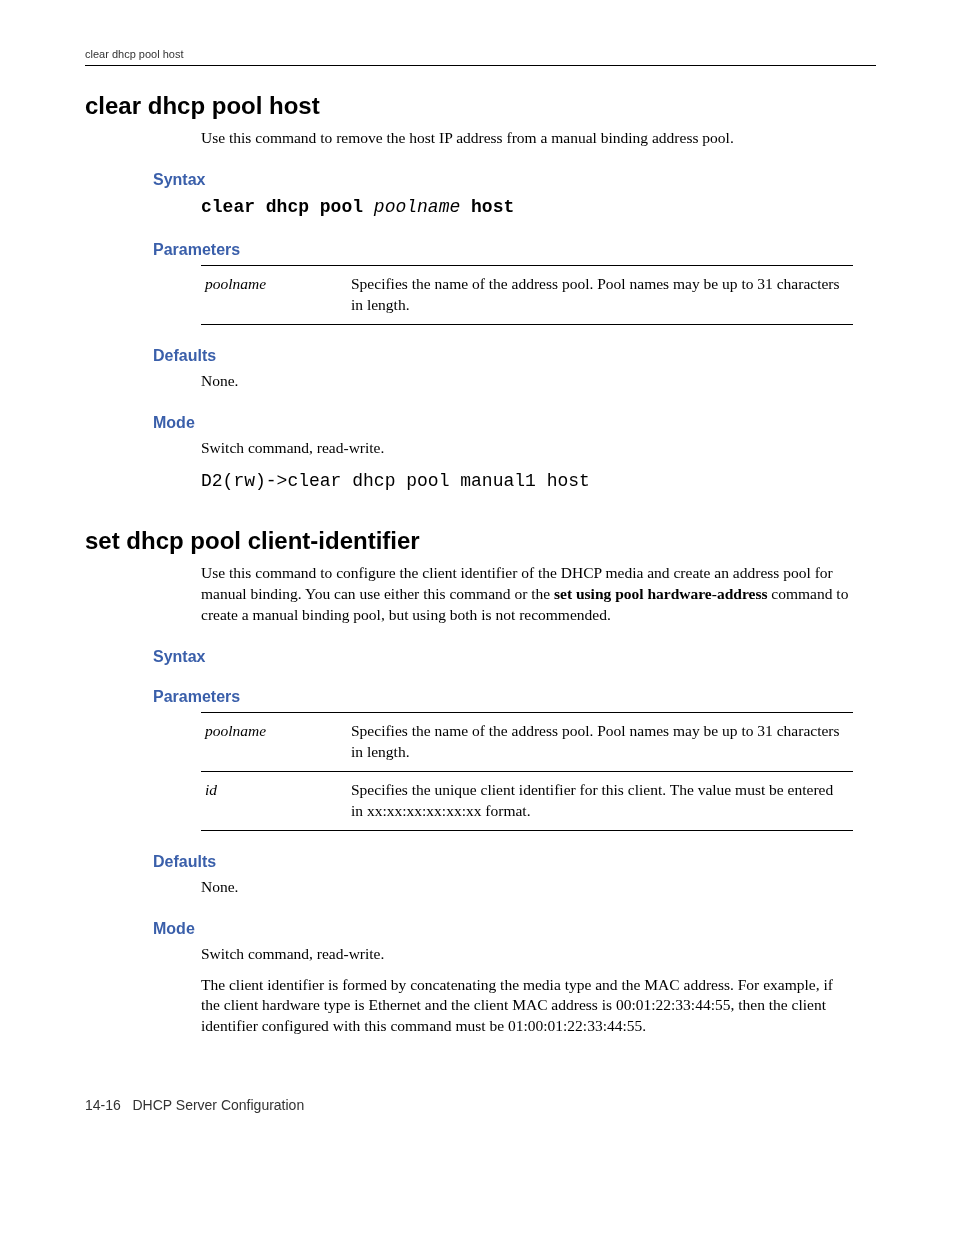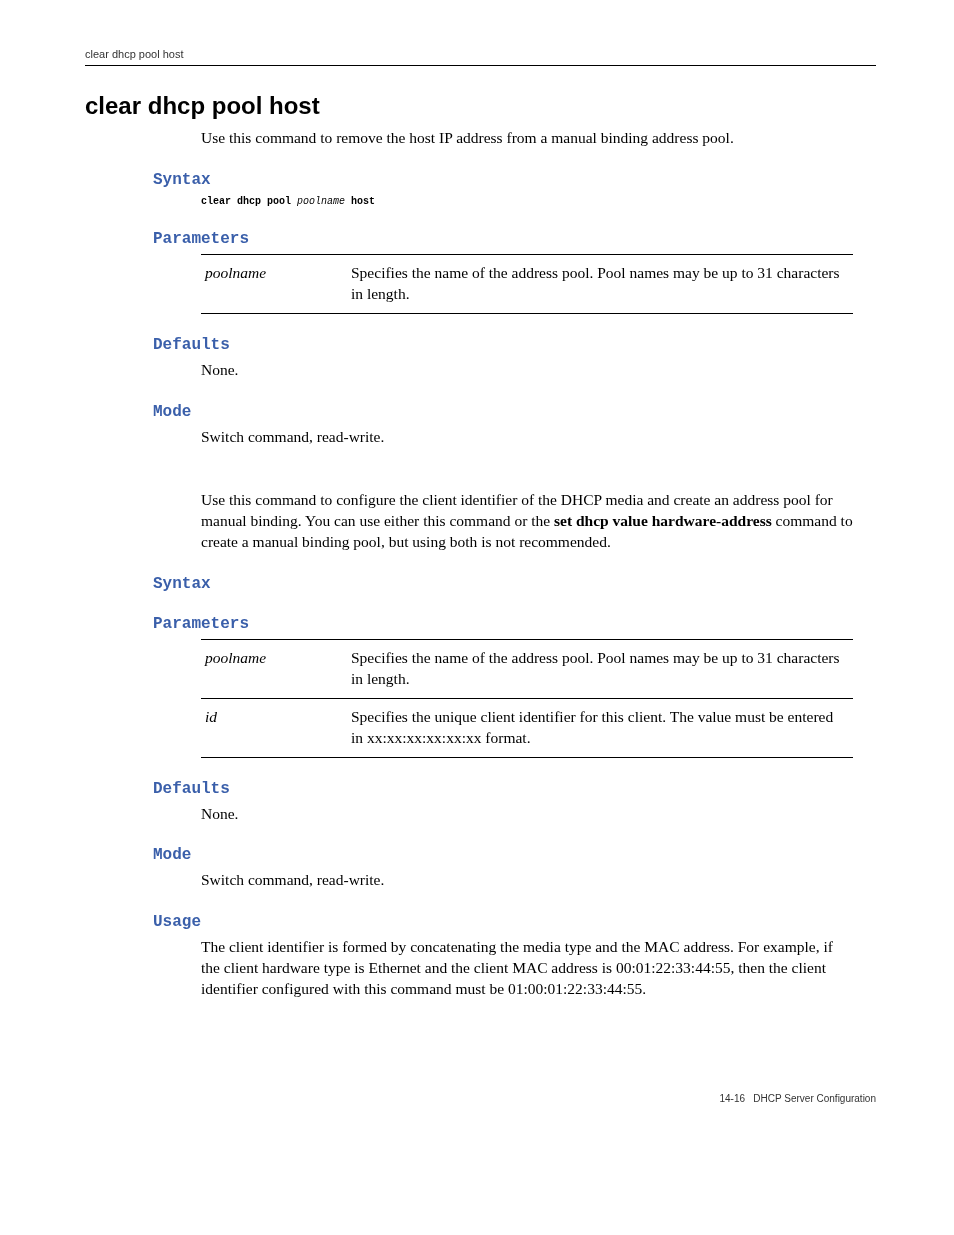--- a/index.html
+++ b/index.html
@@ -22,35 +22,35 @@
     border-bottom: 1px solid #000;
     margin-bottom: 26px;
   }
   h1.cmd-title {
     font-family: Arial, Helvetica, sans-serif;
     font-weight: bold;
     font-size: 24px;
     margin: 0 0 8px 0;
   }
   h2.subhead {
-    font-family: Liberation Mono, monospace;
+    font-family: Liberation Sans, sans-serif;
     font-weight: bold;
     font-size: 16px;
     color: #3a5faa;
     margin: 22px 0 6px 68px;
   }
   .body-indent {
     margin-left: 116px;
     margin-right: 23px;
     line-height: 1.35;
   }
   .body-indent p { margin: 4px 0 10px 0; }
   .code {
     font-family: "Courier New", Courier, monospace;
-    font-size: 10px;
+    font-size: 18px;
     white-space: pre;
     margin: 6px 0;
   }
   .code .it { font-style: italic; font-weight: normal; }
   .code .bd { font-weight: bold; }
   table.params {
     border-collapse: collapse;
     width: 100%;
     margin: 4px 0 2px 0;
   }
@@ -62,24 +62,23 @@
   table.params td.pname {
     font-style: italic;
     width: 140px;
     padding-left: 4px;
   }
   table.params tr { border-top: 1px solid #000; }
   table.params { border-bottom: 1px solid #000; }
   .bold-inline { font-weight: bold; }
   .footer {
     font-family: Arial, Helvetica, sans-serif;
-    font-size: 10px;
+    font-size: 14px;
     color: #333;
-    margin-top: 93px;
-    text-align: right;
+    margin-top: 60px;
   }
   .section-gap { height: 28px; }
 </style>
 </head>
 <body>
 
 <div class="page">
 
   <div class="running-head">clear dhcp pool host</div>
 
@@ -109,27 +108,29 @@
   <div class="body-indent">
     <p>None.</p>
   </div>
 
   <h2 class="subhead">Mode</h2>
   <div class="body-indent">
     <p>Switch command, read‑write.</p>
   </div>
 
   <div class="body-indent">
+    <div class="code">D2(rw)-&gt;clear dhcp pool manual1 host</div>
   </div>
 
   <div class="section-gap"></div>
 
+  <h1 class="cmd-title">set dhcp pool client-identifier</h1>
   <div class="body-indent">
     <p>
-      <span>Use this command to configure the client identifier of the DHCP media and create an address pool for manual binding. You can use either this command or the </span><span class="bold-inline">set dhcp value hardware‑address</span><span> command to create a manual binding pool, but using both is not recommended.</span>
+      <span>Use this command to configure the client identifier of the DHCP media and create an address pool for manual binding. You can use either this command or the </span><span class="bold-inline">set using pool hardware‑address</span><span> command to create a manual binding pool, but using both is not recommended.</span>
     </p>
   </div>
 
   <h2 class="subhead">Syntax</h2>
 
   <h2 class="subhead">Parameters</h2>
   <div class="body-indent">
     <table class="params">
       <tbody>
           <tr>
@@ -147,21 +148,20 @@
   <h2 class="subhead">Defaults</h2>
   <div class="body-indent">
     <p>None.</p>
   </div>
 
   <h2 class="subhead">Mode</h2>
   <div class="body-indent">
     <p>Switch command, read‑write.</p>
   </div>
 
-  <h2 class="subhead">Usage</h2>
   <div class="body-indent">
     <p>The client identifier is formed by concatenating the media type and the MAC address. For example, if the client hardware type is Ethernet and the client MAC address is 00:01:22:33:44:55, then the client identifier configured with this command must be 01:00:01:22:33:44:55.</p>
   </div>
 
   <div class="footer">
     <span>14-16</span>&nbsp;&nbsp;&nbsp;<span>DHCP Server Configuration</span>
   </div>
 
 </div>
 

